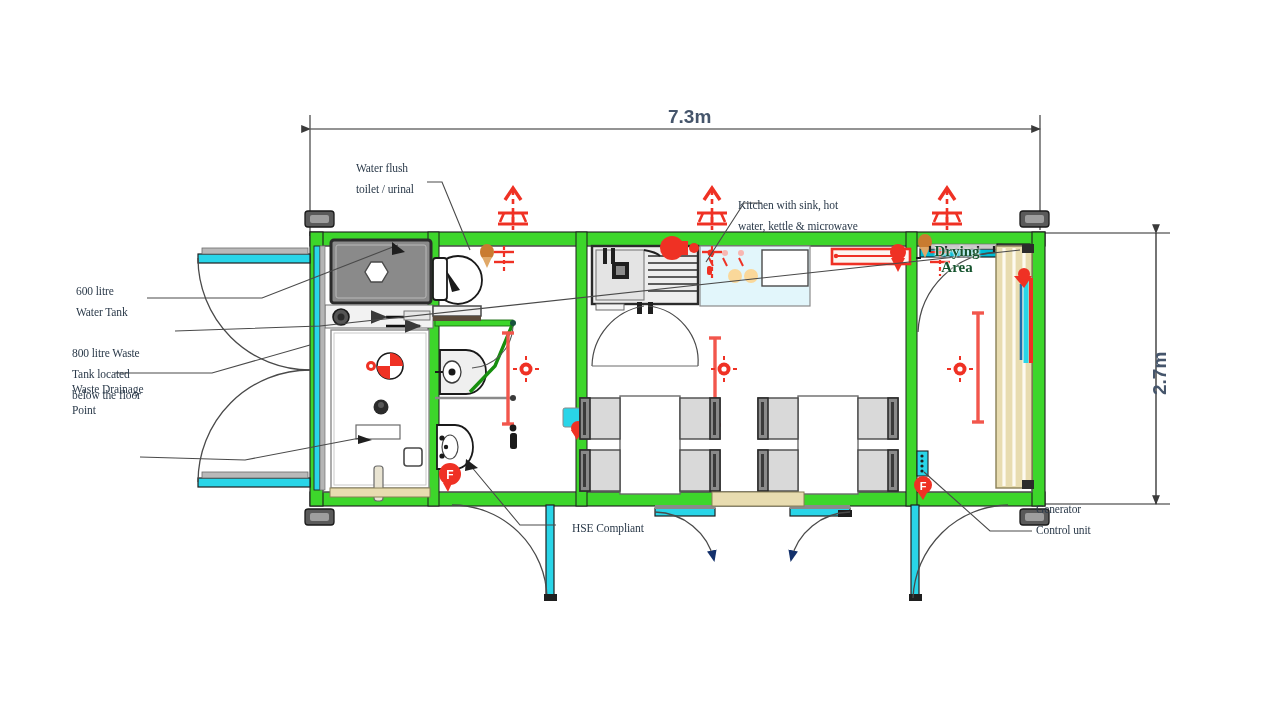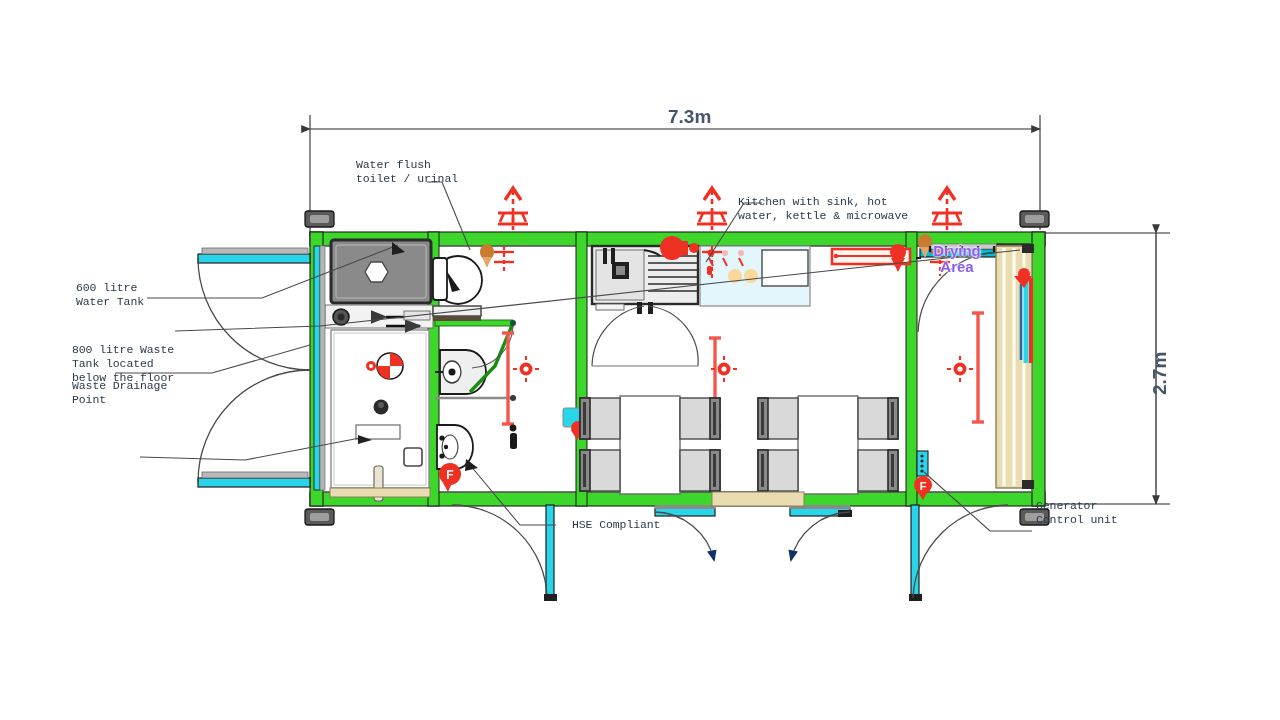--- a/index.html
+++ b/index.html
@@ -12,44 +12,44 @@
     overflow: hidden;
   }
   #stage {
     position: relative;
     width: 1280px; height: 720px;
     background: #fff;
   }
   svg#plan { position: absolute; left: 0; top: 0; }
   .anno {
     position: absolute;
-    font-family: Liberation Mono, monospace;
+    font-family: Liberation Serif, serif;
     font-size: 11.5px;
-    line-height: 14px;
+    line-height: 21px;
     color: #2b3a4a;
     white-space: pre-line;
     letter-spacing: -0.1px;
   }
   .dimlabel {
     position: absolute;
     font-family: "Liberation Sans", sans-serif;
     font-size: 19px;
     font-weight: bold;
     color: #45556b;
   }
   .dimlabel.vert {
     transform: rotate(-90deg);
     transform-origin: left top;
   }
   .roomlabel {
     position: absolute;
-    font-family: Liberation Sans, sans-serif;
+    font-family: Liberation Serif, serif;
     font-size: 15px;
     font-weight: bold;
-    color: #8b5cf6;
+    color: #14532d;
     text-align: center;
     line-height: 16px;
     text-shadow: 0 0 2px #fff, 0 0 2px #fff, 0 0 3px #fff;
   }
 </style>
 </head>
 <body>
 
 <div id="stage">
 

